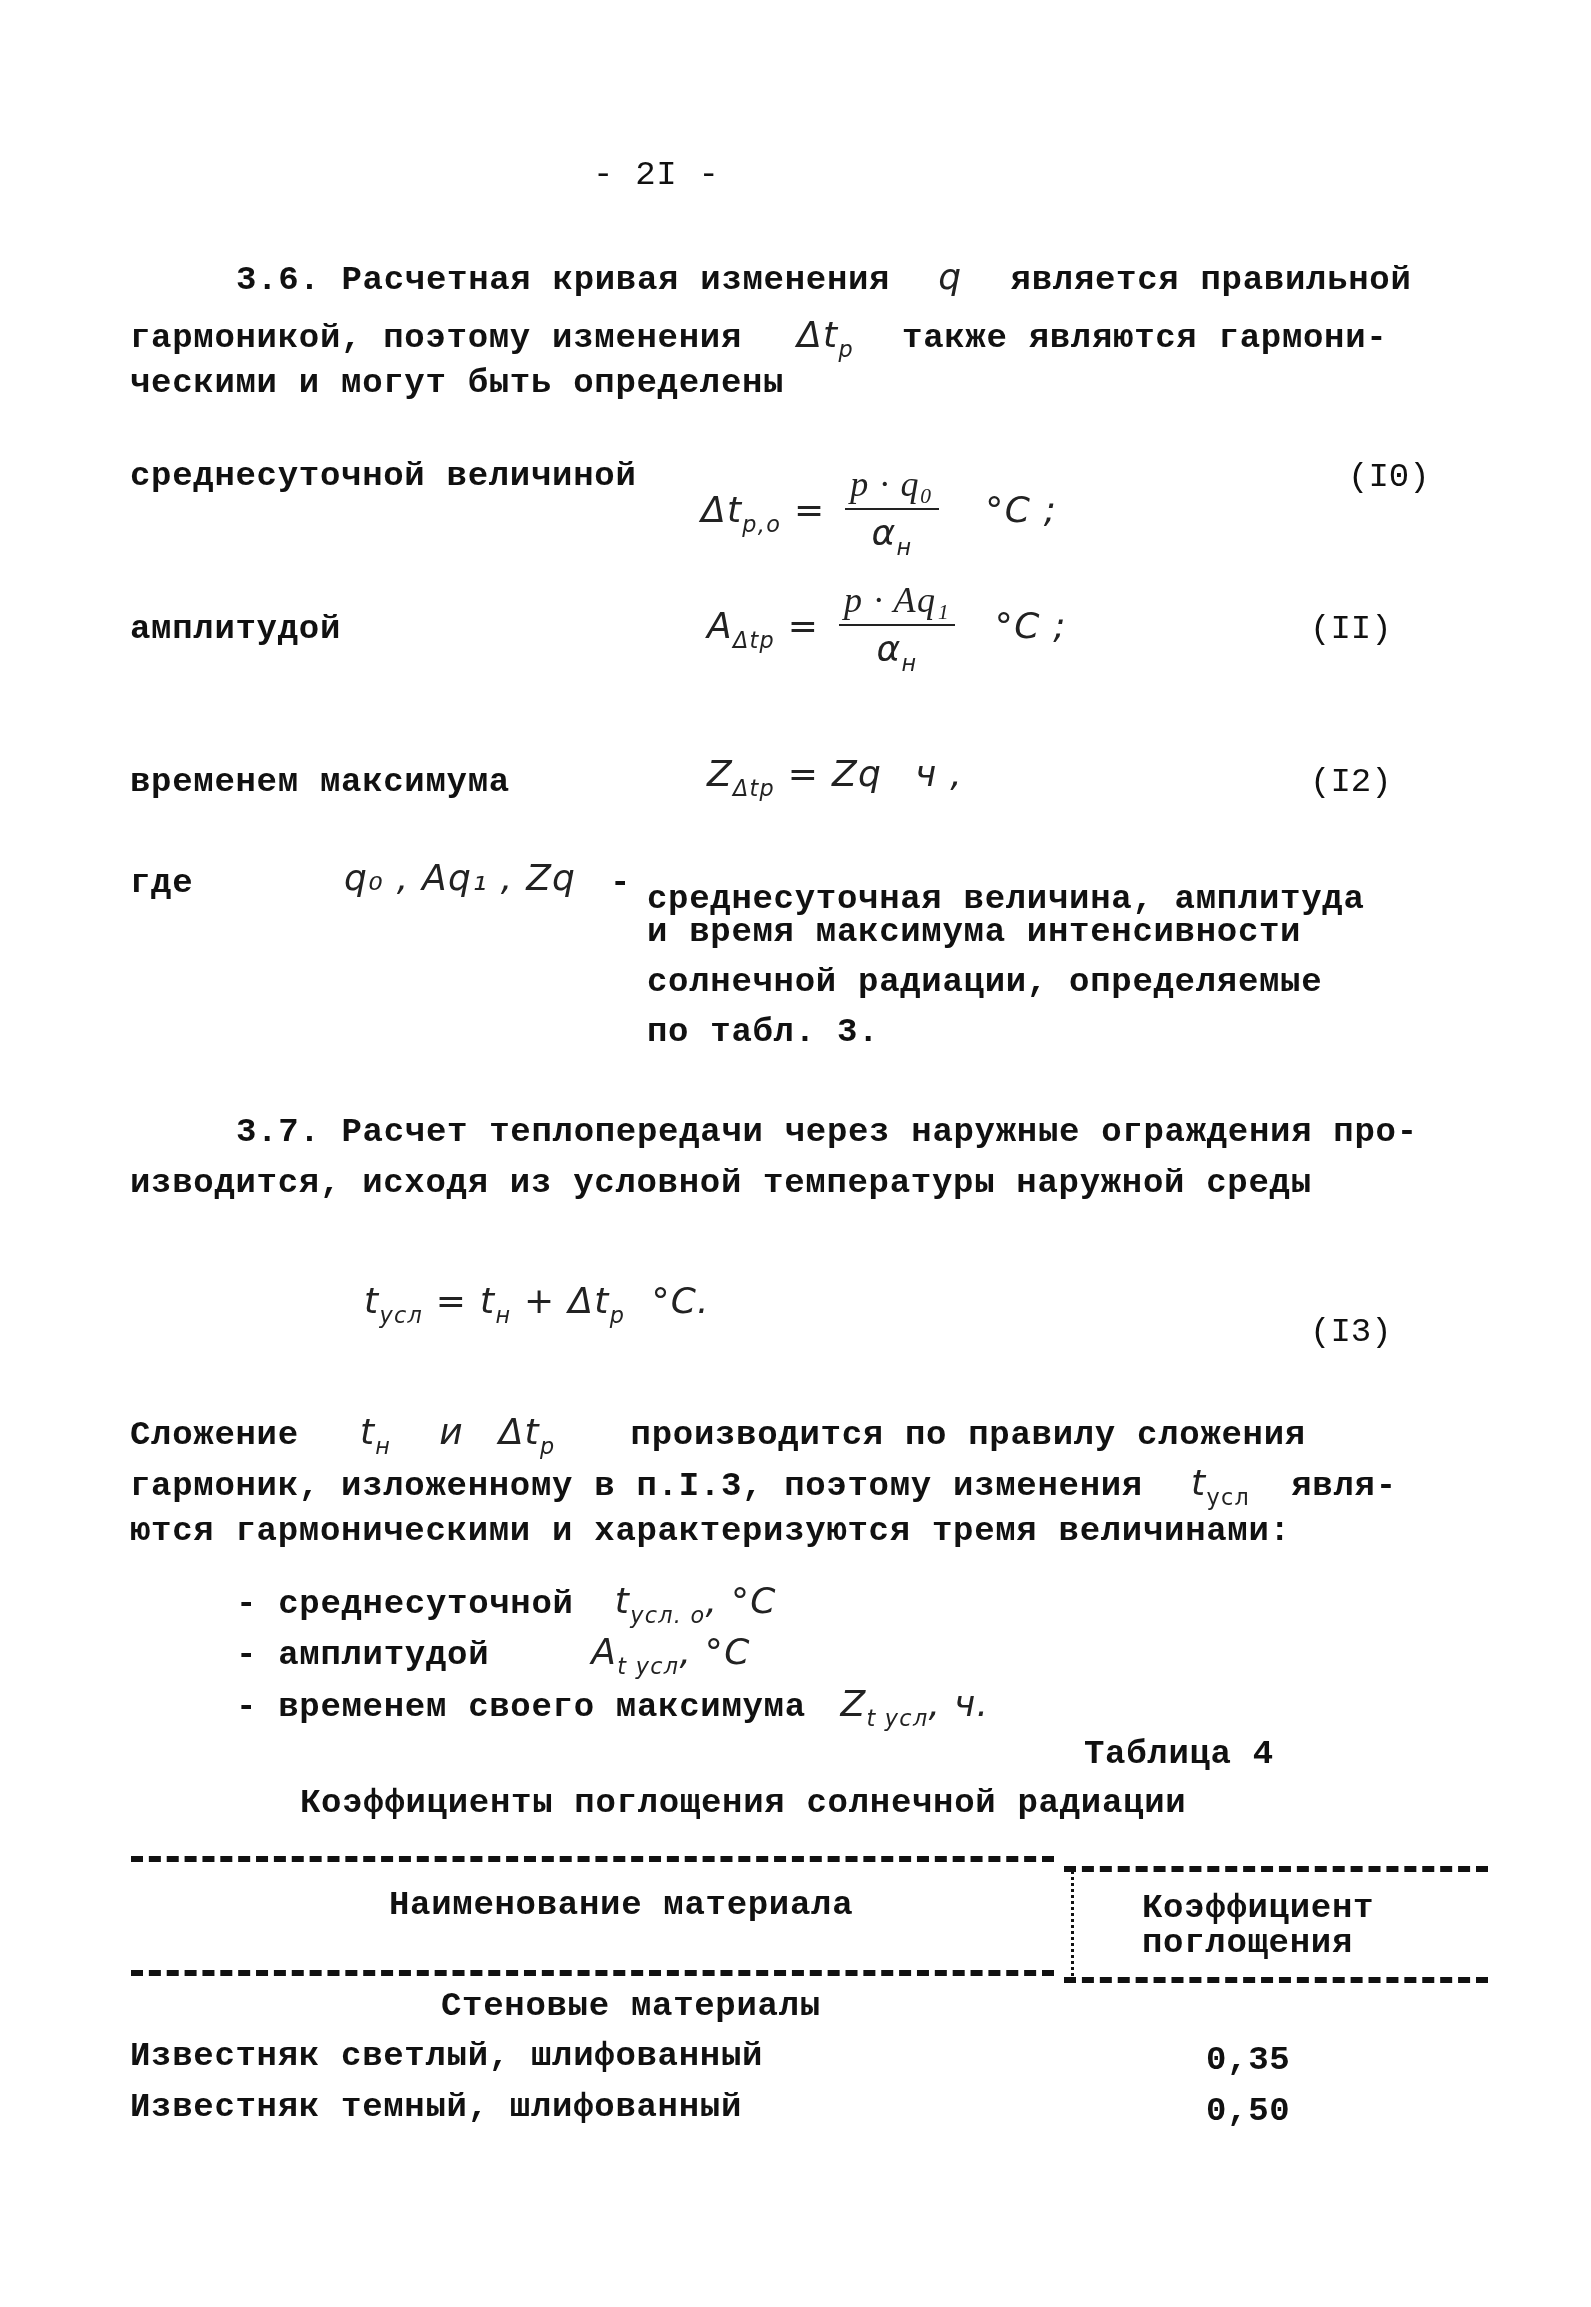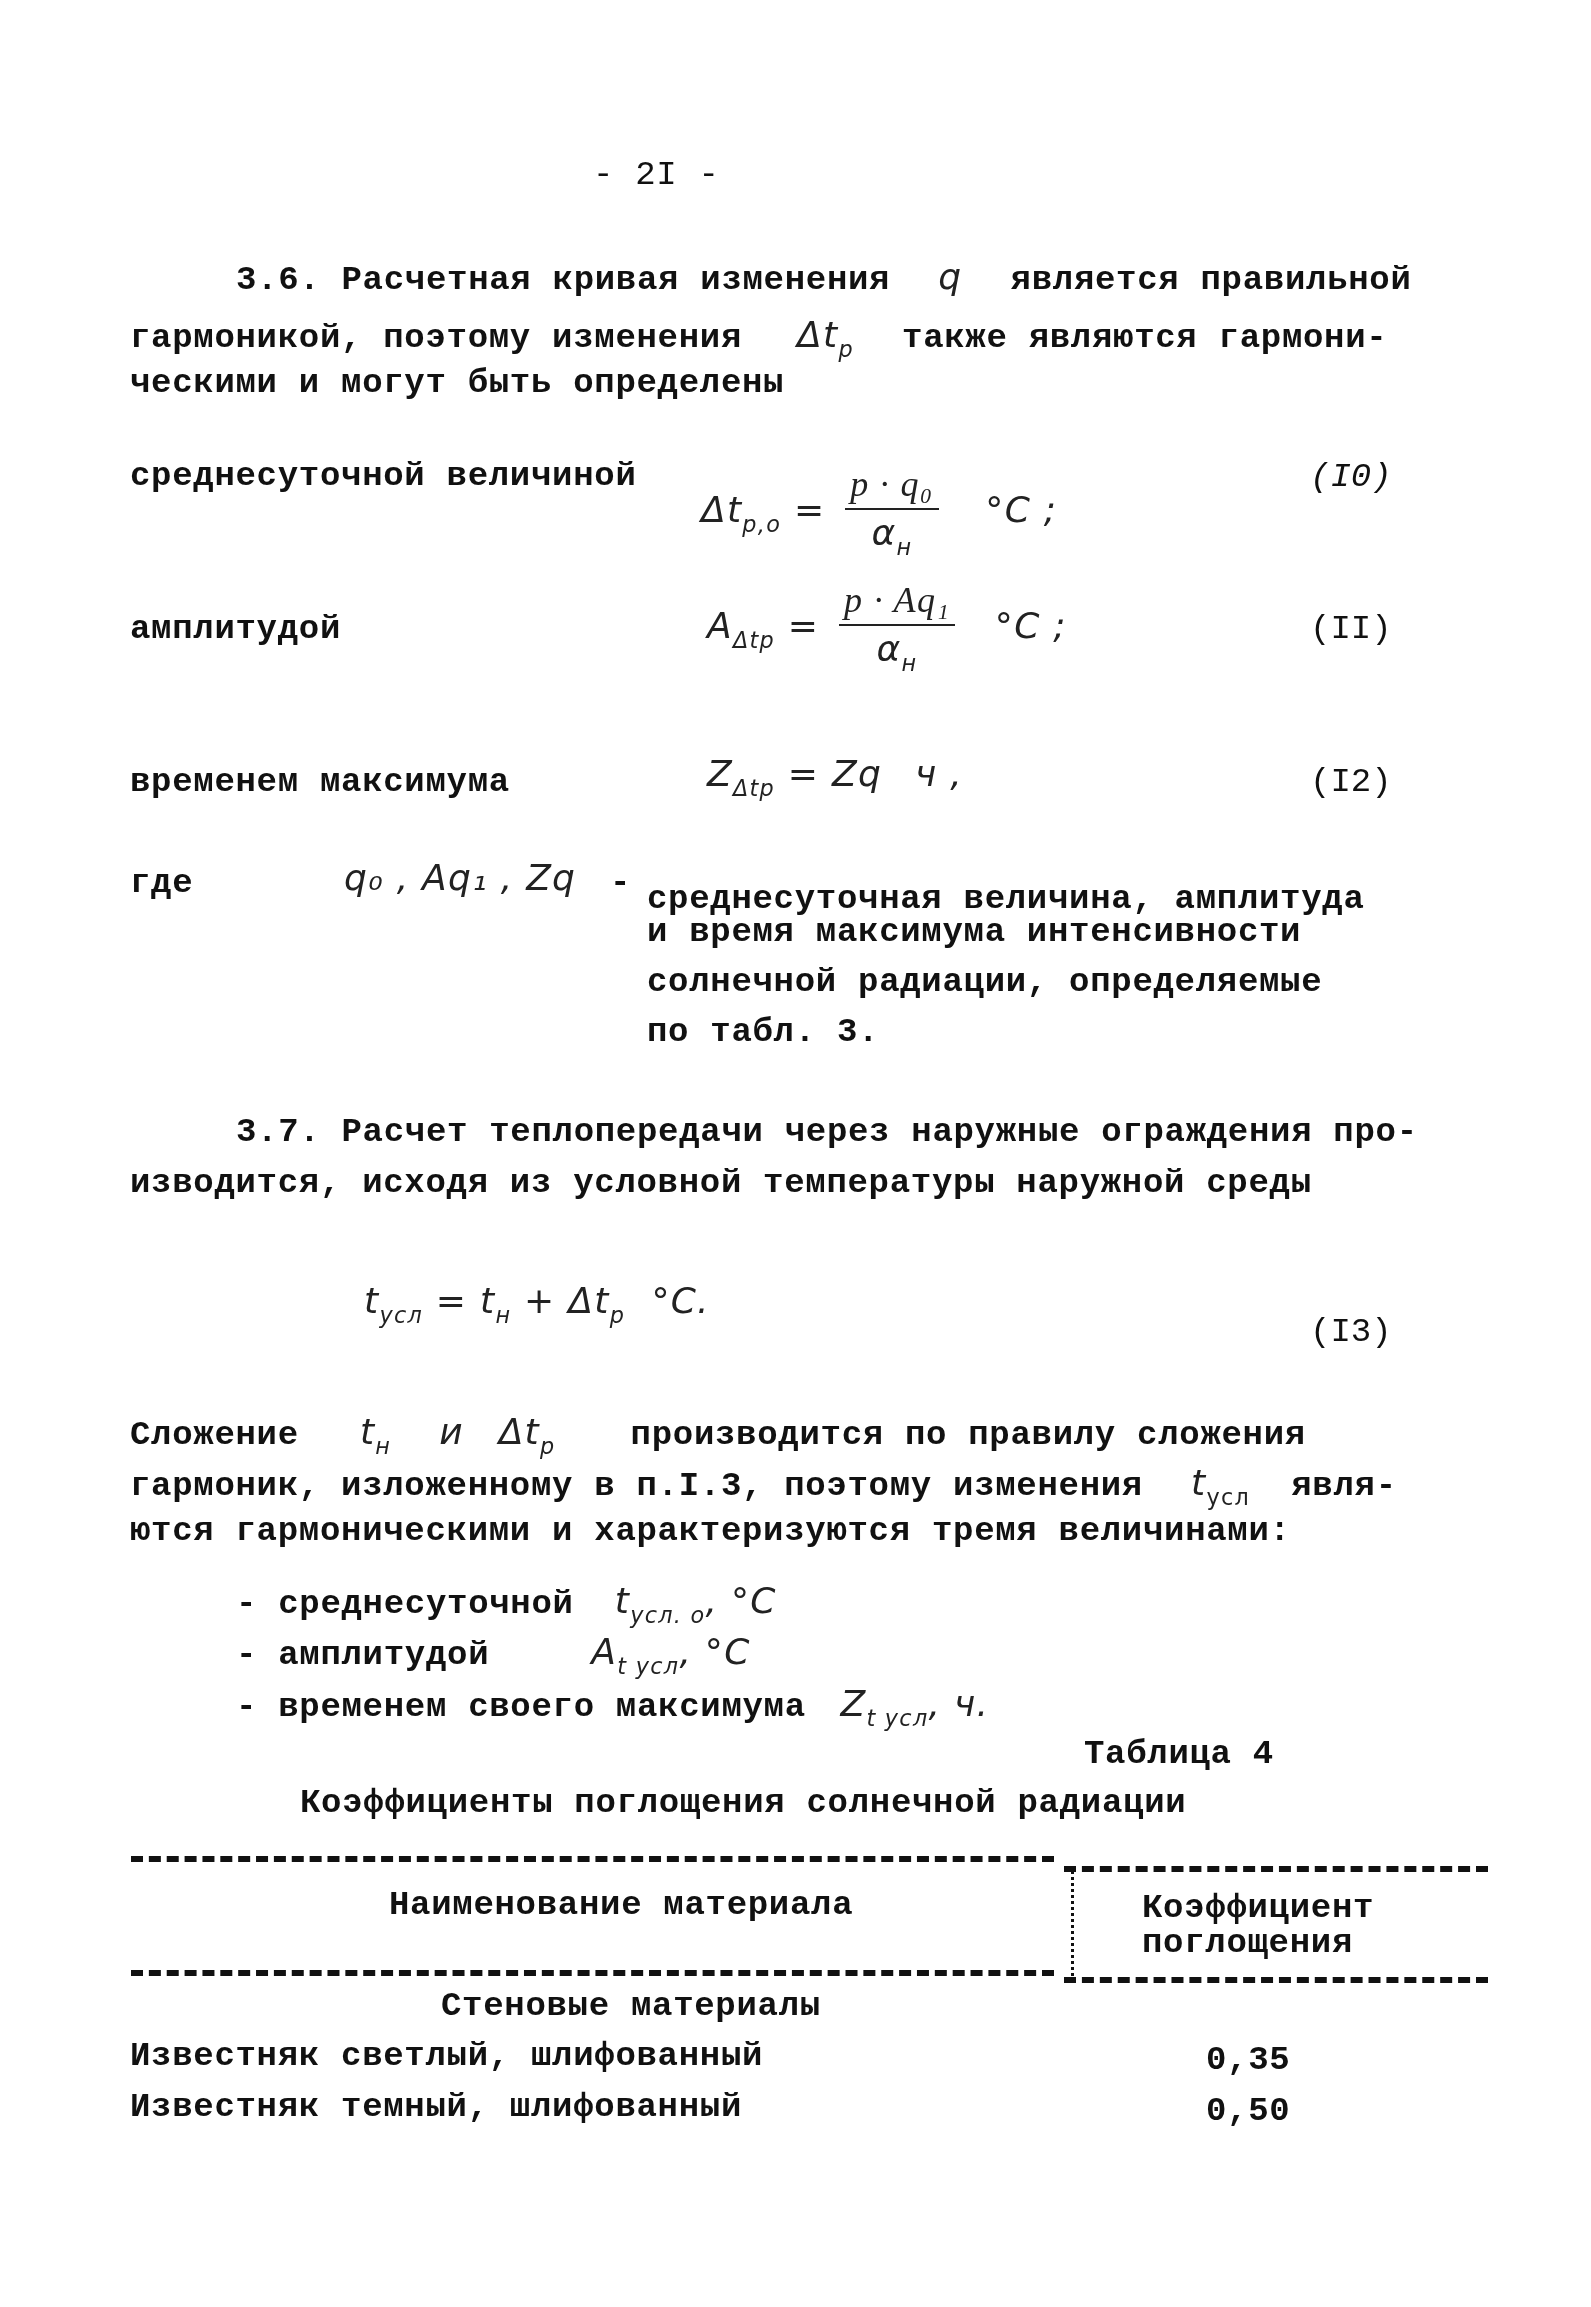--- a/index.html
+++ b/index.html
@@ -36,21 +36,21 @@
 <div class="abs tw" style="left:130px; top:457px;">среднесуточной величиной</div>
 <div class="abs hand" style="left:701px; top:431px;margin-top:32px;">
   <span>Δt</span><span class="sub">p,o</span>
   <span> = </span>
   <span class="frac">
     <span class="num">p · q₀</span>
     <span class="den"><span>α</span><span class="sub">н</span></span>
   </span>
   <span style="margin-left:27px;">°C ;</span>
 </div>
-<div class="abs eqnum" style="left:1310px; top:458px;font-style:italic;">(I0)</div>
+<div class="abs eqnum" style="left:1348px; top:458px;">(I0)</div>
 
 <div class="abs tw" style="left:130px; top:610px;">амплитудой</div>
 <div class="abs hand" style="left:707px; top:579px;">
   <span>A</span><span class="sub">Δtp</span>
   <span> = </span>
   <span class="frac">
     <span class="num">p · Aq₁</span>
     <span class="den"><span>α</span><span class="sub">н</span></span>
   </span>
   <span style="margin-left:20px;">°C ;</span>

